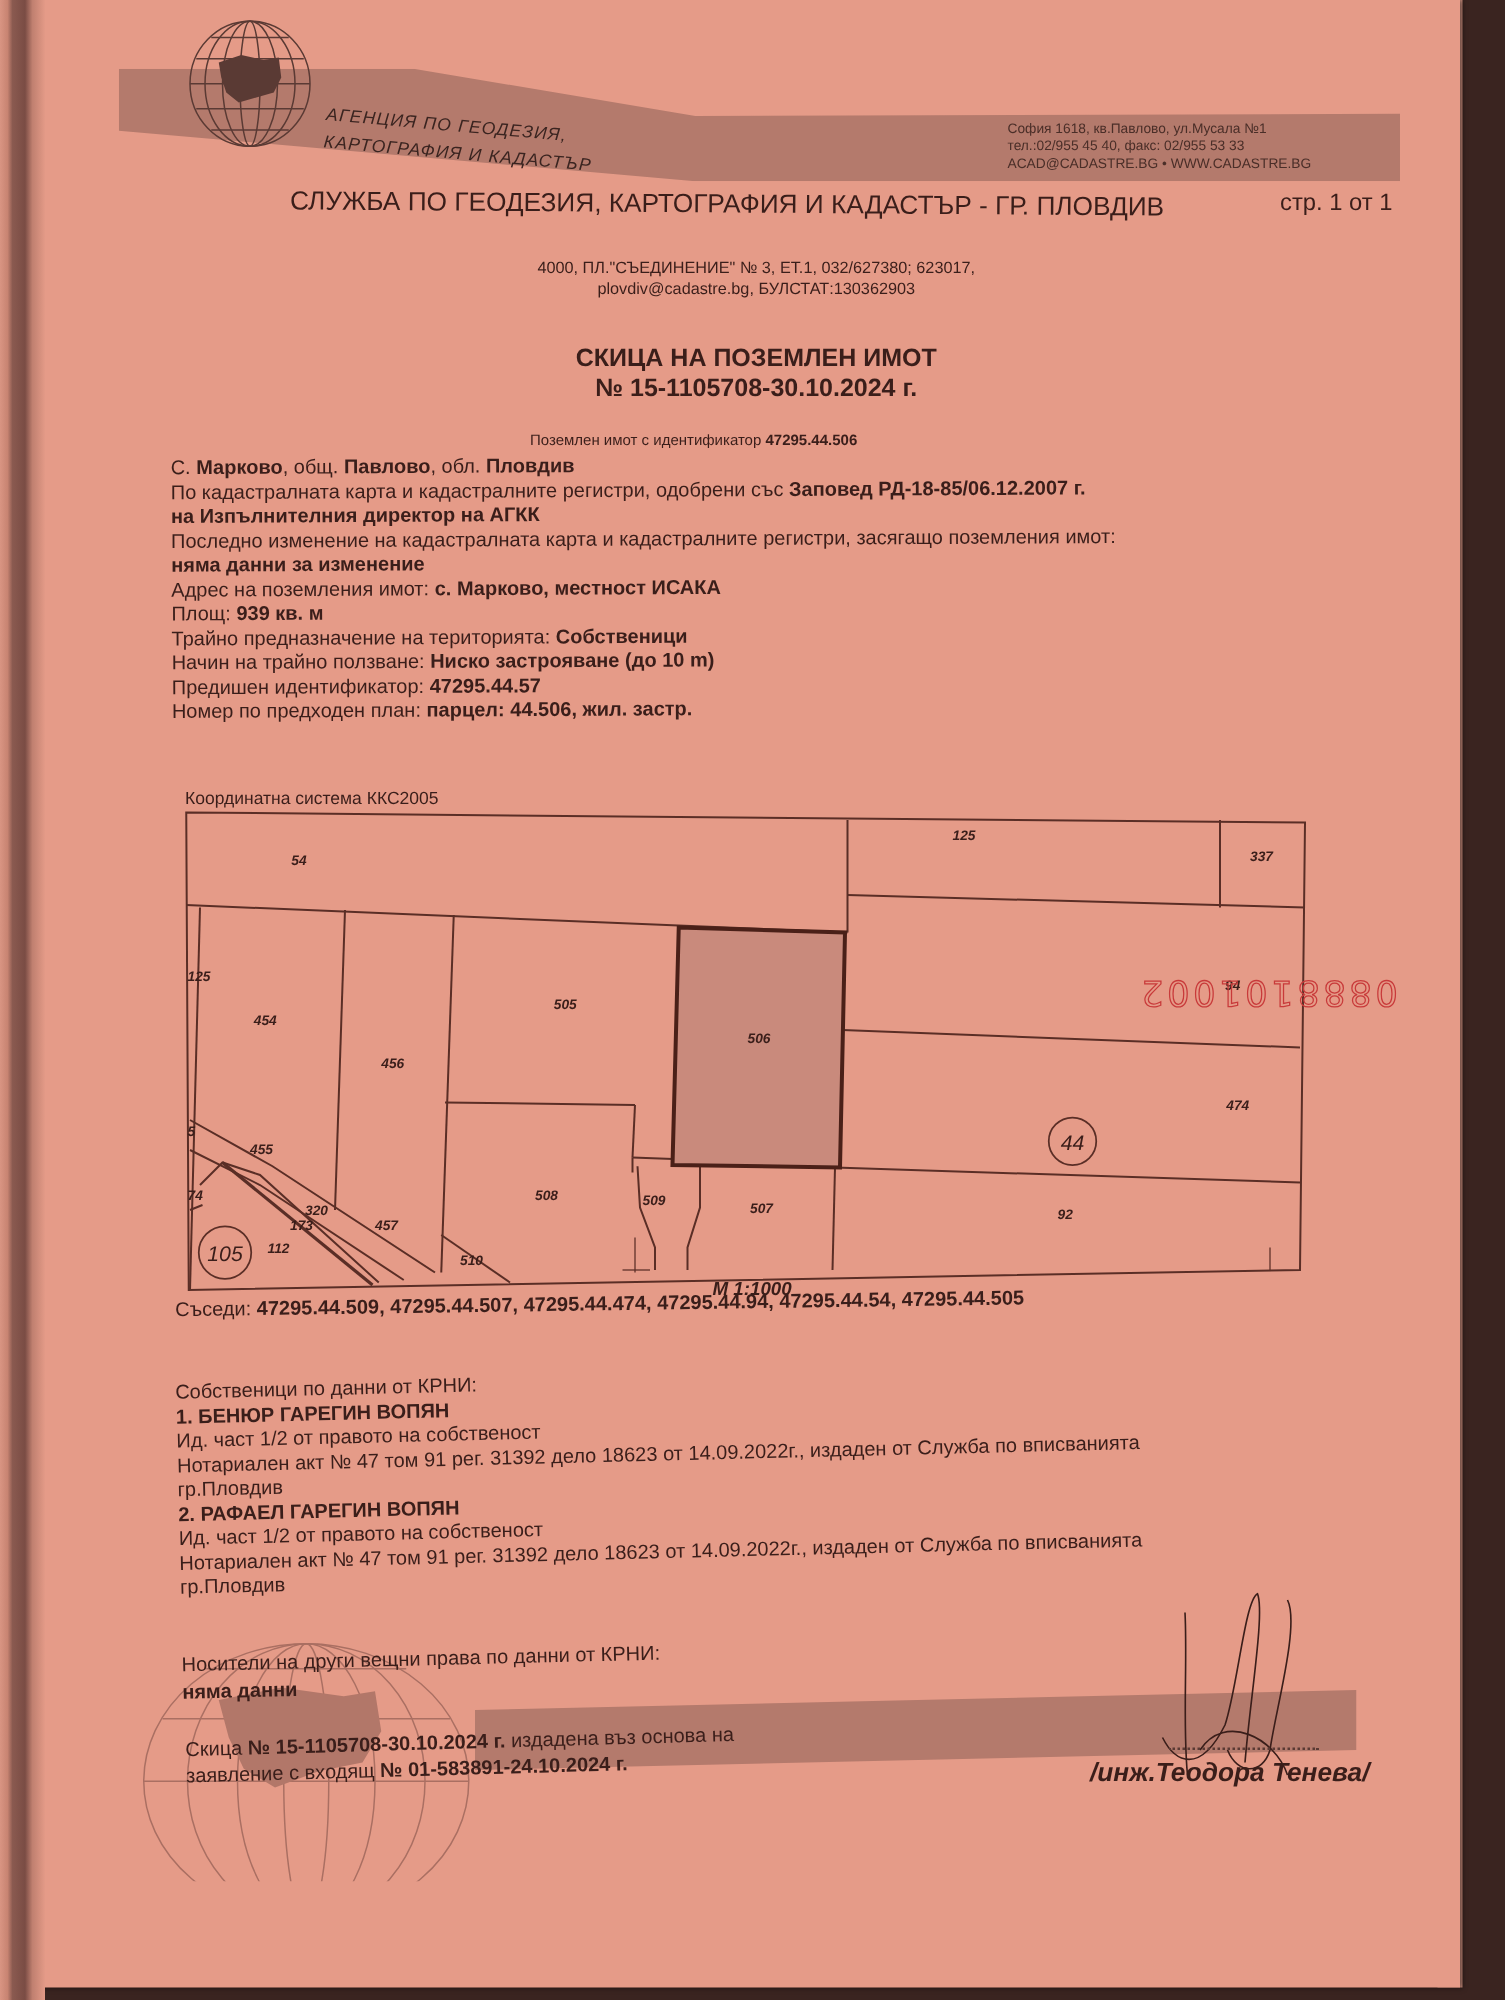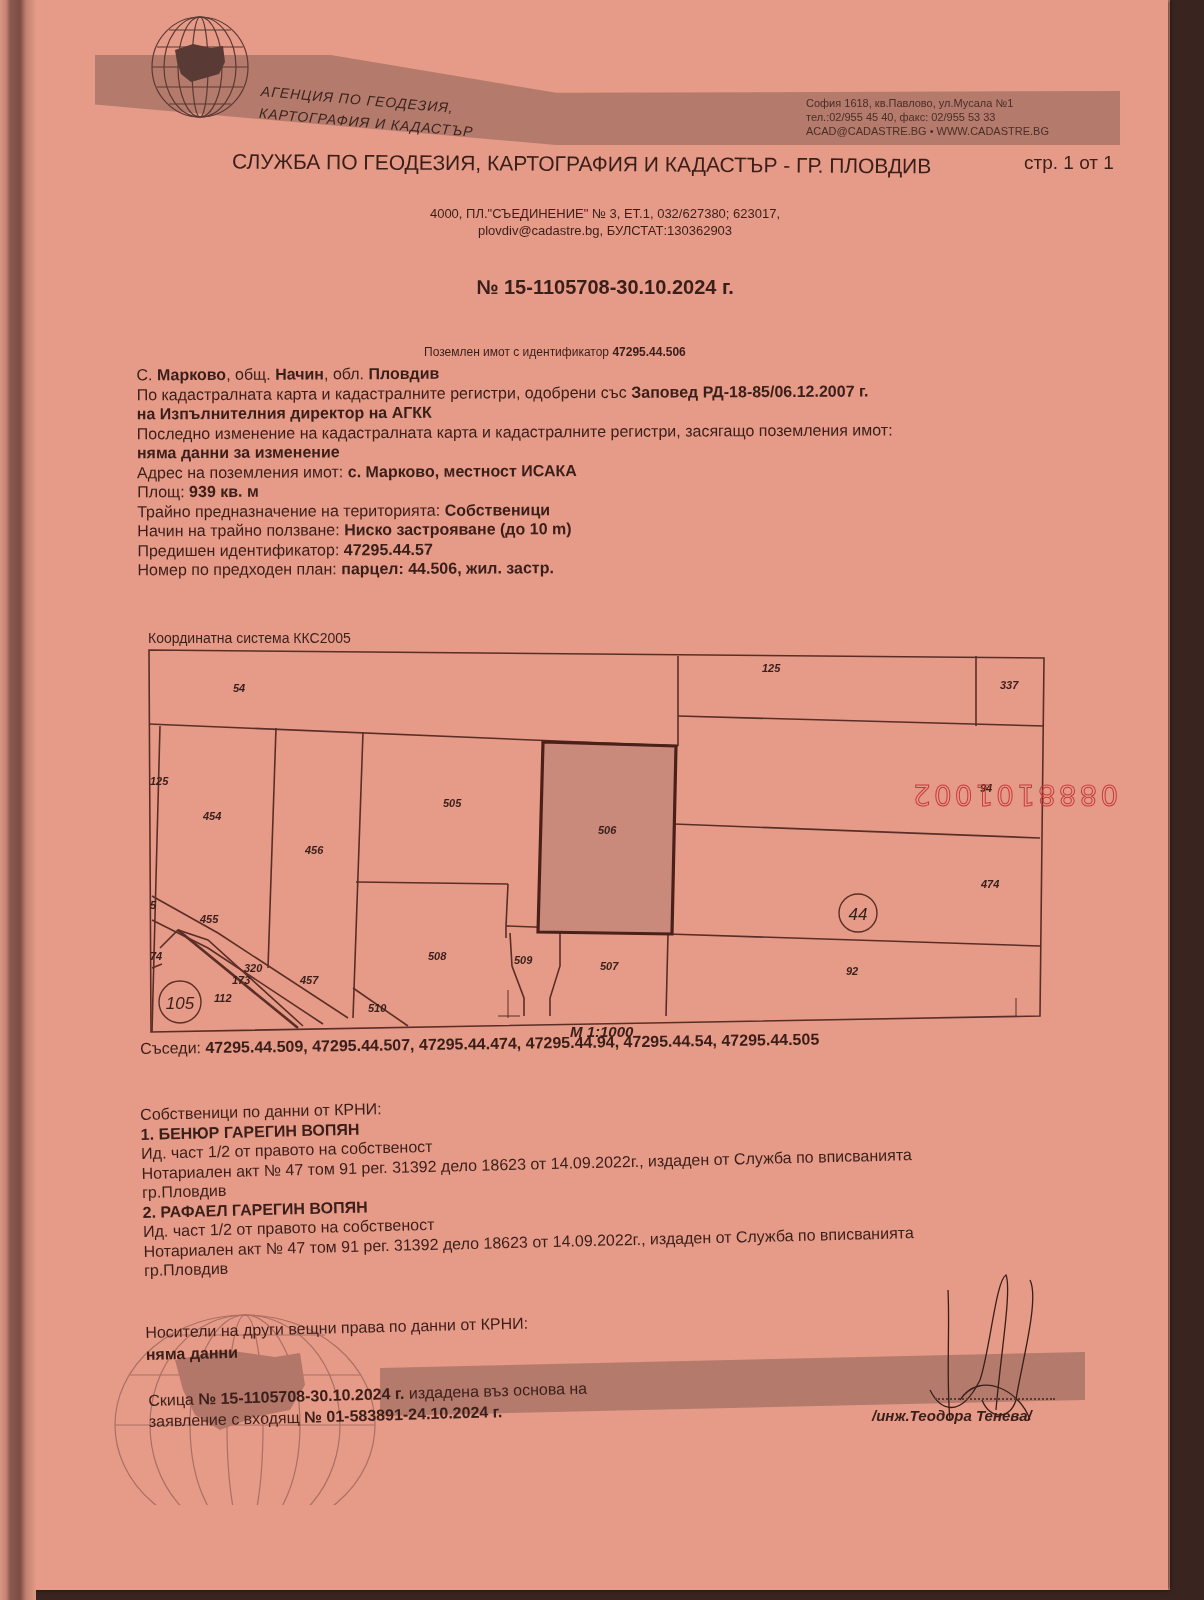--- a/index.html
+++ b/index.html
@@ -40,21 +40,21 @@
   .coord-label { position: absolute; left: 148px; top: 630px; font-size: 14px; }
   .map { position: absolute; left: 148px; top: 648px; width: 900px; height: 390px; }
   .scale { position: absolute; left: 570px; top: 1023px; font-size: 15px; font-weight: bold; font-style: italic; }
   .neighbors { position: absolute; left: 140px; top: 1040px; font-size: 16px; white-space: nowrap; transform: rotate(-0.8deg); transform-origin: left top; }
   .owners { position: absolute; left: 140px; top: 1105px; font-size: 16px; line-height: 19.5px; width: 920px; transform: rotate(-1.4deg); transform-origin: left top; }
   .owners div { white-space: nowrap; }
   .rights { position: absolute; left: 145px; top: 1322px; font-size: 16px; line-height: 22px; transform: rotate(-1.4deg); transform-origin: left top; }
   .footer-band { position: absolute; left: 380px; top: 1360px; width: 705px; height: 48px; background: #b47a6c; transform: skewY(-1.3deg); }
   .globe-wm { position: absolute; left: 105px; top: 1305px; width: 280px; height: 200px; opacity: 0.55; }
   .issued { position: absolute; left: 148px; top: 1390px; font-size: 16px; line-height: 21px; transform: rotate(-1.6deg); transform-origin: left top; }
-  .signer { position: absolute; left: 872px; top: 1407px; font-size: 15px; font-weight: bold; font-style: italic; text-align: center; }
+  .signer { position: absolute; left: 872px; top: 1407px; font-size: 21px; font-weight: bold; font-style: italic; text-align: center; }
   .sig-dots { position: absolute; left: 935px; top: 1398px; width: 120px; border-top: 2px dotted #5a3a34; }
   .signature { position: absolute; left: 920px; top: 1270px; width: 140px; height: 160px; }
   .stamp-num {
     position: absolute; left: 910px; top: 778px; font-size: 28px; color: transparent;
     -webkit-text-stroke: 1px #c83a3a; letter-spacing: 3px; transform: rotate(180deg); font-family: "DejaVu Sans", sans-serif;
   }
   .parcel-label { font-family: "Liberation Sans", sans-serif; font-size: 11px; font-weight: bold; font-style: italic; fill: #3a1e1a; }
 </style>
 </head>
 <body>
@@ -90,32 +90,33 @@
   <div>ACAD@CADASTRE.BG • WWW.CADASTRE.BG</div>
 </div>
 <div class="page-num">стр. 1 от 1</div>
 <div class="office-title">СЛУЖБА ПО ГЕОДЕЗИЯ, КАРТОГРАФИЯ И КАДАСТЪР - ГР. ПЛОВДИВ</div>
 <div class="office-addr">
   <div>4000, ПЛ."СЪЕДИНЕНИЕ" № 3, ЕТ.1, 032/627380; 623017,</div>
   <div>plovdiv@cadastre.bg, БУЛСТАТ:130362903</div>
 </div>
 
 <div class="doc-title">
+  <div>СКИЦА НА ПОЗЕМЛЕН ИМОТ</div>
   <div>№ 15-1105708-30.10.2024 г.</div>
 </div>
 <div class="ident-line">
   <span>Поземлен имот с  идентификатор</span>
   <span class="b">47295.44.506</span>
 </div>
 
 <div class="info">
   <div>
     <span>С.</span>
     <span class="b">Марково</span><span>, общ.</span>
-    <span class="b">Начин</span><span>, обл.</span>
+    <span class="b">Павлово</span><span>, обл.</span>
     <span class="b">Пловдив</span>
   </div>
   <div>
     <span>По кадастралната карта и кадастралните регистри, одобрени със</span>
     <span class="b">Заповед РД-18-85/06.12.2007 г.</span>
   </div>
   <div class="b">на Изпълнителния директор на АГКК</div>
   <div>Последно изменение на кадастралната карта и кадастралните регистри, засягащо поземления имот:</div>
   <div class="b">няма данни за изменение</div>
   <div>

